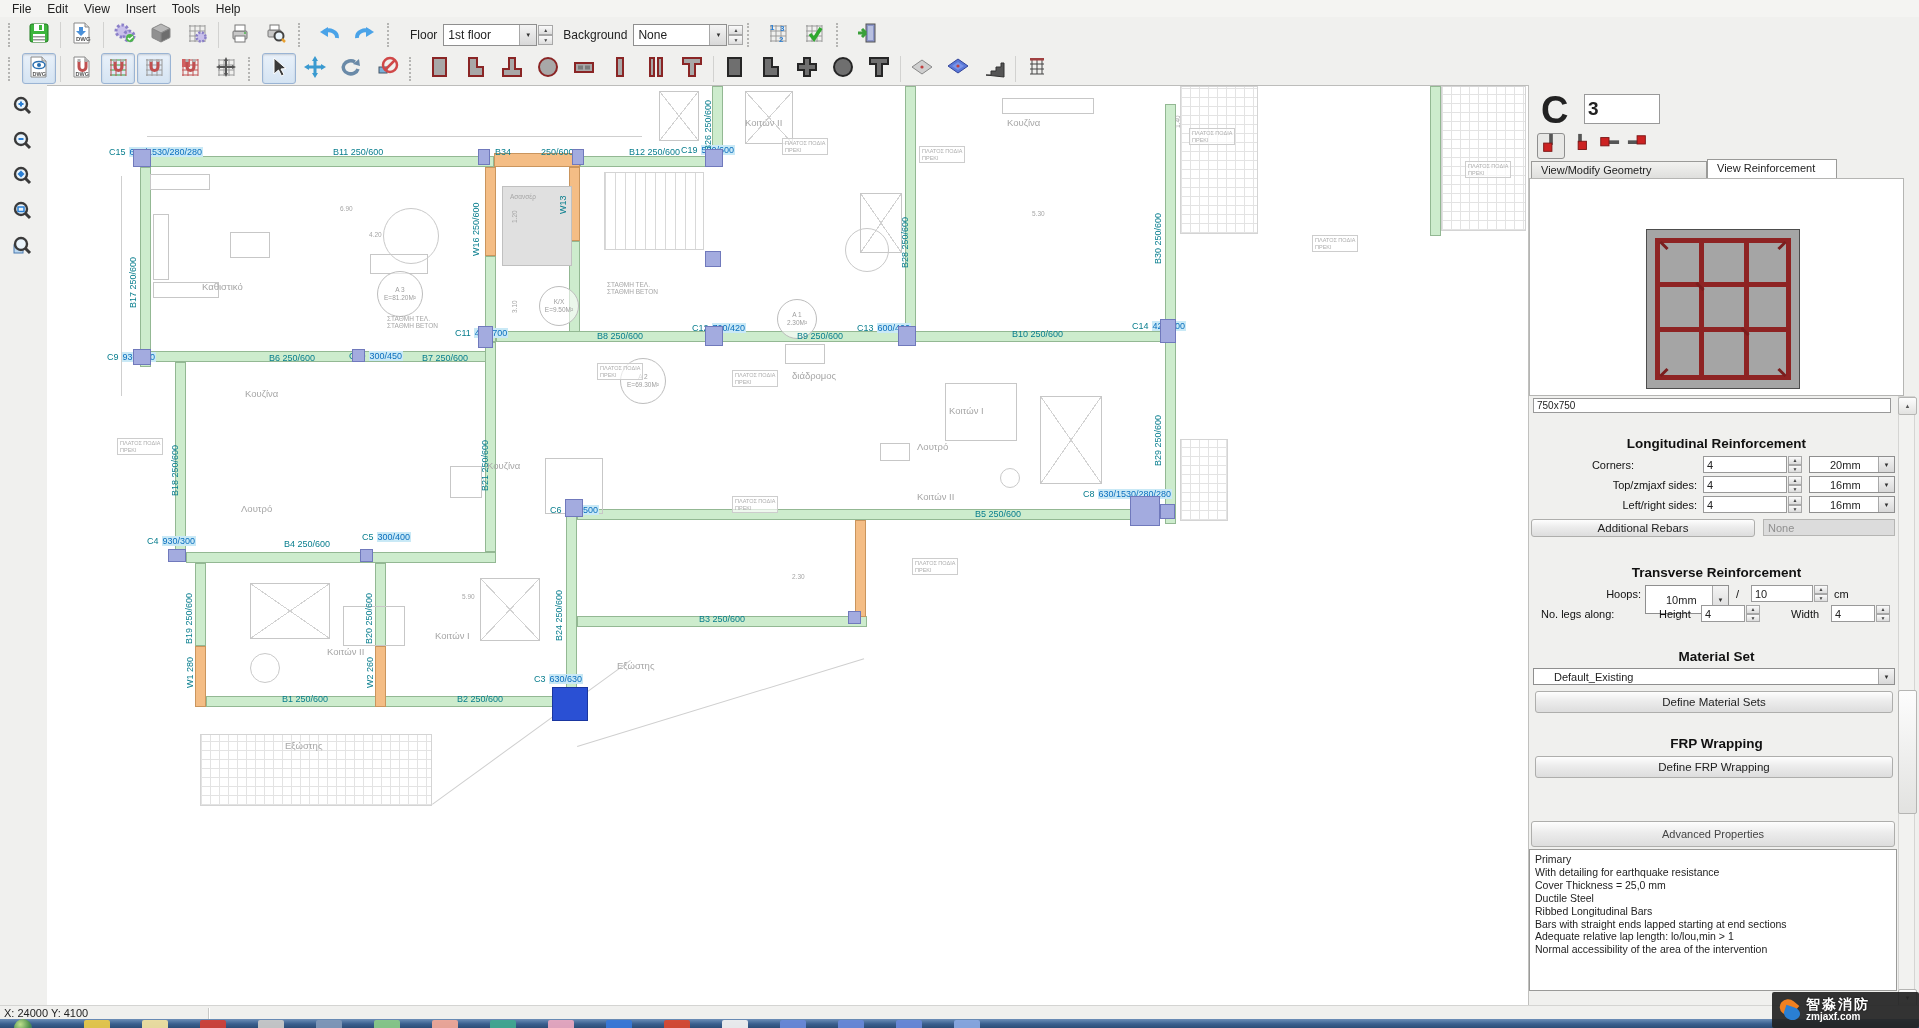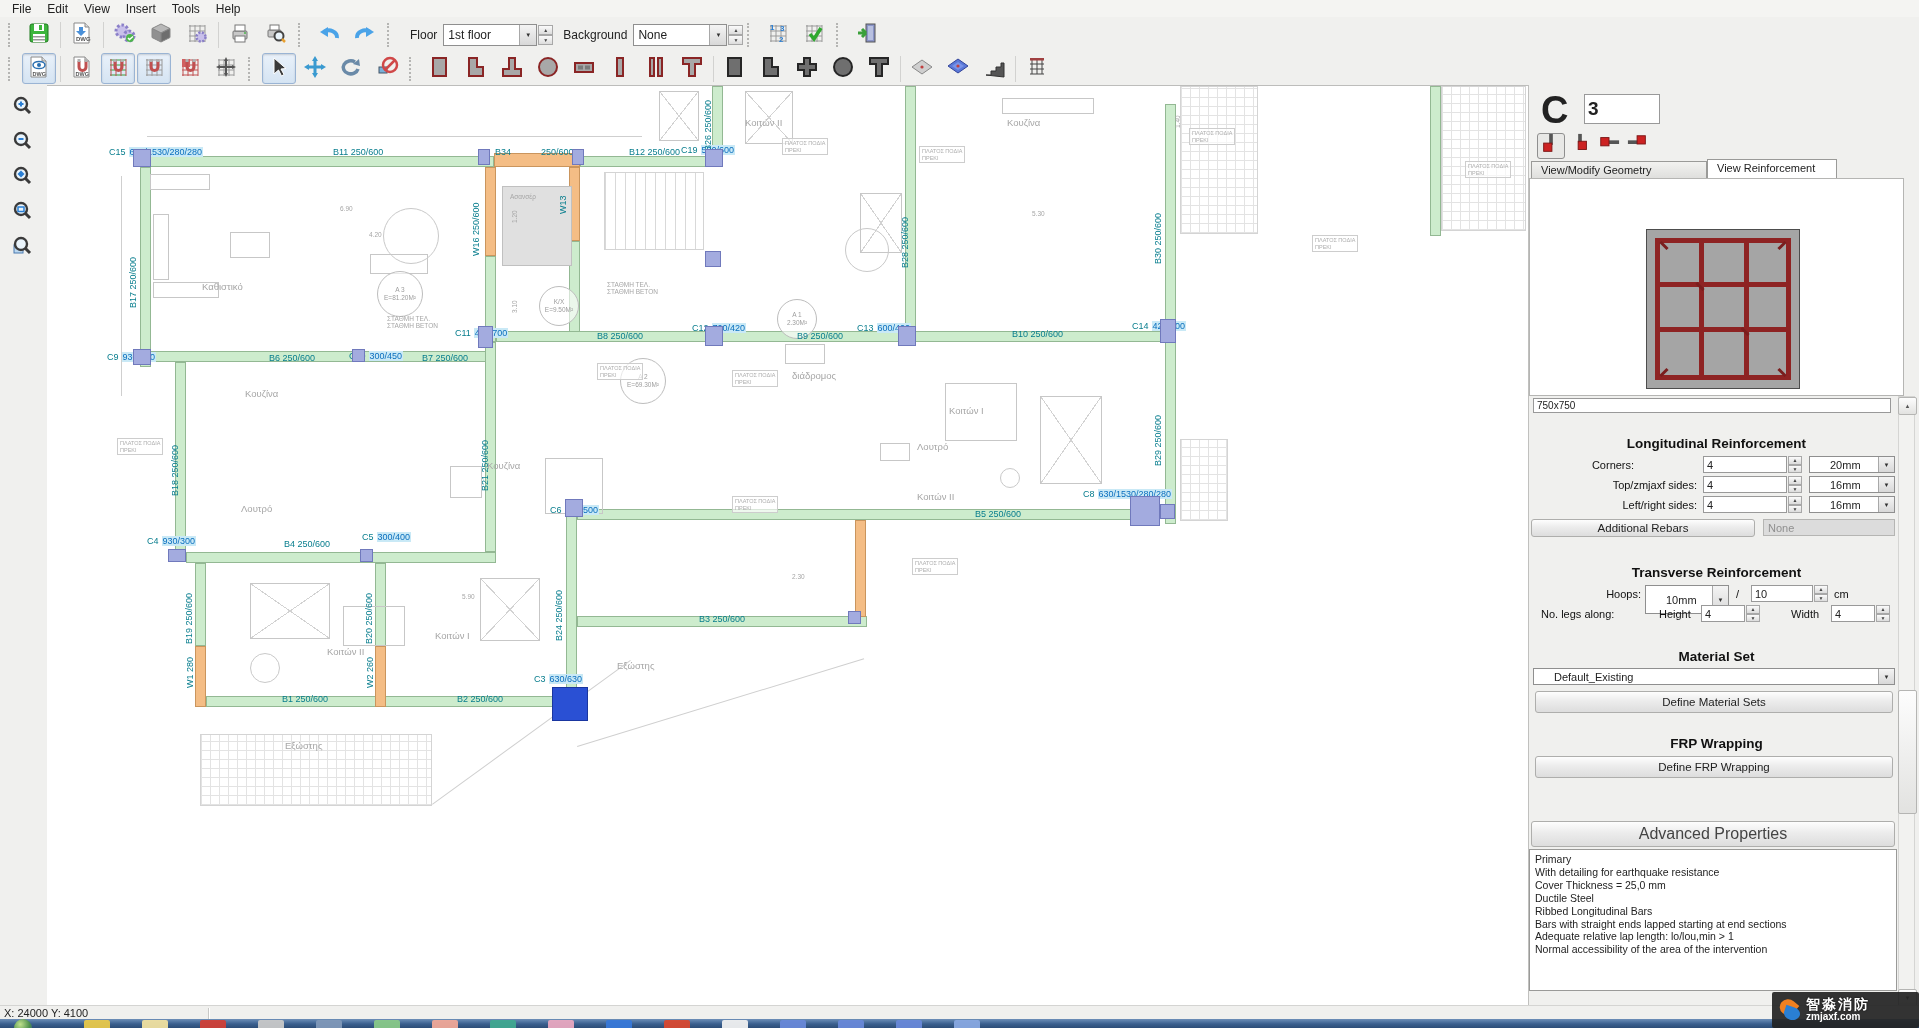--- a/index.html
+++ b/index.html
@@ -748,21 +748,21 @@
   <div class="abs h1" style="left:0;top:564px;width:375px">Material Set</div>
   <div class="abs pdd" style="left:4px;top:583px;width:362px;height:17px">
       <span class="ddtxt">Default_Existing</span>
       <span class="ddarr">▼</span>
     </div>
   <div class="abs btn7" style="left:6px;top:606px;width:358px;height:22px">Define Material Sets</div>
 
   <div class="abs h1" style="left:0;top:651px;width:375px">FRP Wrapping</div>
   <div class="abs btn7" style="left:6px;top:671px;width:358px;height:22px">Define FRP Wrapping</div>
 
-  <div class="abs btn7" style="left:2px;top:736px;width:364px;height:26px;font-size:16px;color:#444">Advanced Properties</div>
+  <div class="abs btn7" style="left:2px;top:736px;width:364px;height:26px;font-size:11px;color:#444">Advanced Properties</div>
   <div class="abs" id="advbox" style="left:0;top:764px;width:368px;height:142px;background:#fff;border:1px solid #9a9a98;box-sizing:border-box;font-size:10.5px;line-height:12.9px;padding:3px 5px;overflow:hidden">
       <div>Primary</div>
       <div>With detailing for earthquake resistance</div>
       <div>Cover Thickness = 25,0 mm</div>
       <div>Ductile Steel</div>
       <div>Ribbed Longitudinal Bars</div>
       <div>Bars with straight ends lapped starting at end sections</div>
       <div>Adequate relative lap length: lo/lou,min &gt; 1</div>
       <div>Normal accessibility of the area of the intervention</div>
     </div>

